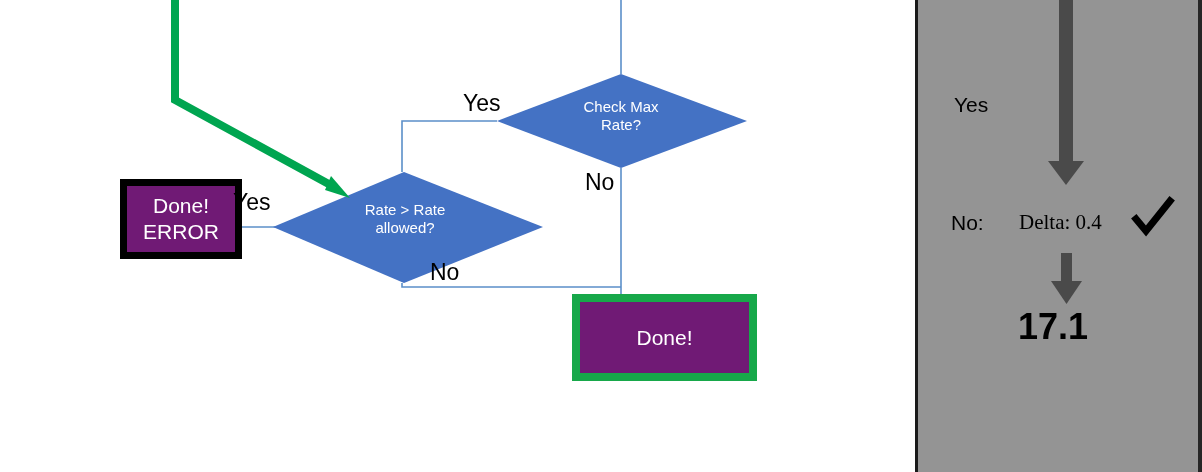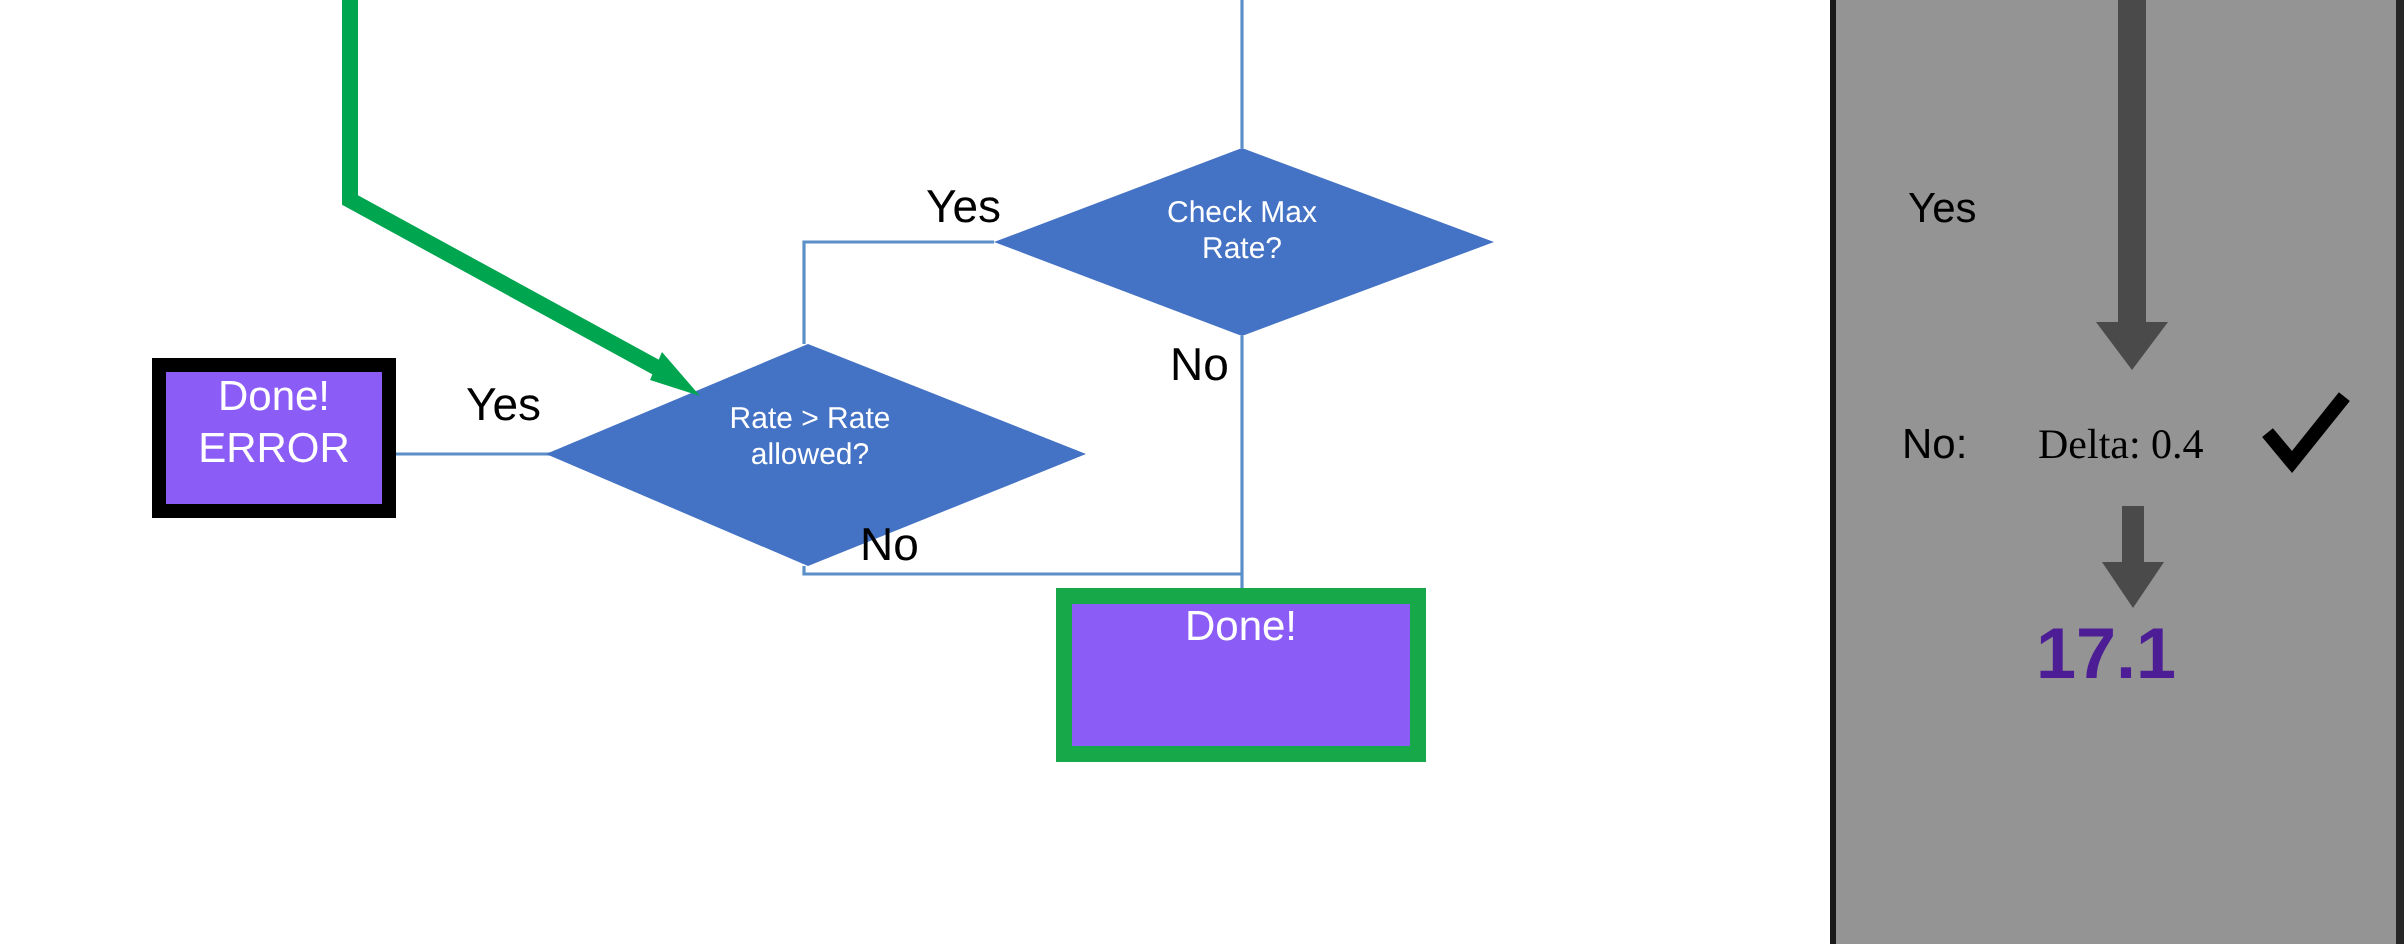--- a/index.html
+++ b/index.html
@@ -54,24 +54,26 @@
     font-size: 15px;
   }
   #label-rate-gt-rate {
     left: 324px; top: 201px;
     width: 162px;
     font-size: 15px;
   }
   
   .rect-node {
     position: absolute;
-    background: #8b5cf6;
+    background: #701a75;
     box-sizing: border-box;
     display: flex;
+    align-items: center;
     justify-content: center;
+    margin-left: 44px;
   }
   #node-done-error {
     left: 76px; top: 179px;
     width: 122px; height: 80px;
     border: 7px solid #000000;
   }
   #node-done-error .rect-text {
     color: #ffffff;
     font-size: 21px;
     line-height: 1.25;
@@ -118,21 +120,21 @@
     font-size: 21px;
     line-height: 1;
     white-space: nowrap;
   }
   #detail-yes   { left: 36px;  top: 94px; }
   #detail-no    { left: 33px;  top: 212px; }
   #detail-delta { left: 101px; top: 212px; font-family: Liberation Serif, serif; }
   #detail-result {
     position: absolute;
     left: 100px; top: 309px;
-    color: #4c1d95;
+    color: #000000;
     font-size: 36px;
     font-weight: bold;
     line-height: 1;
     white-space: nowrap;
   }
 </style>
 </head>
 <body>
 
 <div id="stage">

